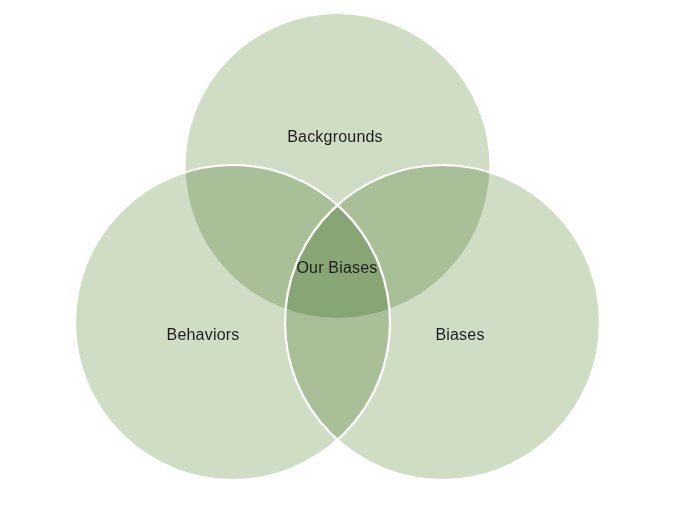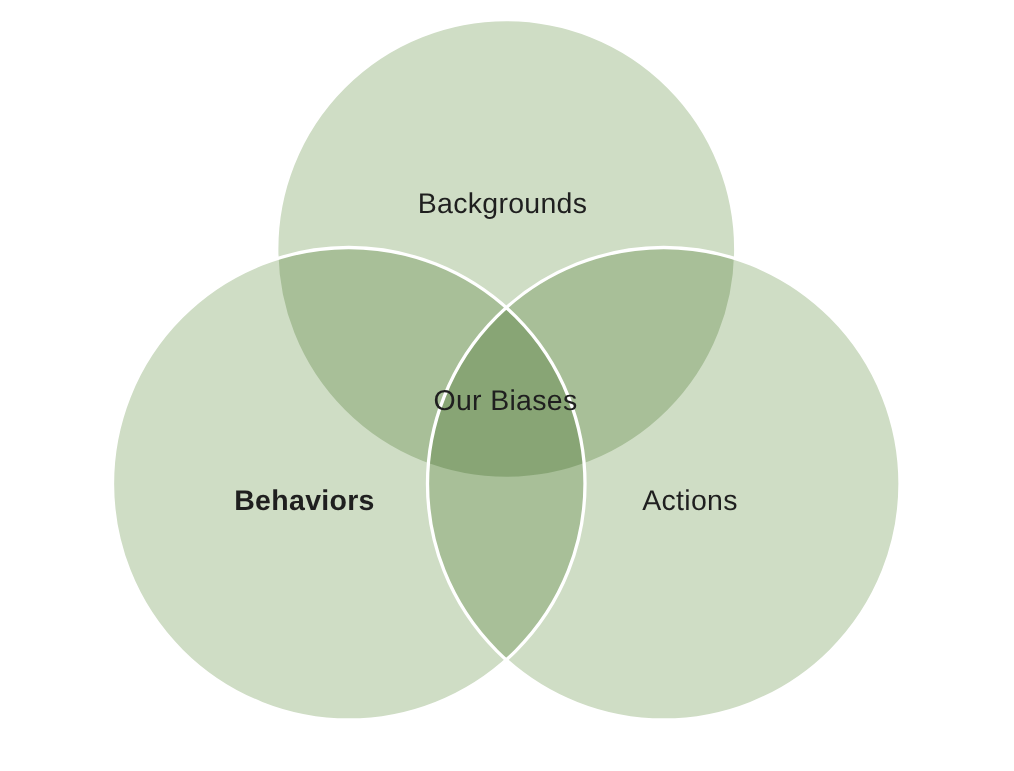--- a/index.html
+++ b/index.html
@@ -21,21 +21,21 @@
     top: 0;
     isolation: isolate; 
   }
   .vfill {
     mix-blend-mode: multiply;
   }
   .lbl {
     position: absolute;
     transform: translate(-50%, -50%);
     color: #1f1f1f;
-    font-size: 19px;
+    font-size: 16px;
     line-height: 26px;
     white-space: nowrap;
     text-align: center;
     letter-spacing: 0.2px;
   }
   .lbl.center {
     white-space: normal;
     width: 96px;
     line-height: 30px;
   }
@@ -56,19 +56,19 @@
     <circle class="vfill" cx="232.5" cy="322.5" r="157.5" fill="#cfddc5"></circle>
 
     <circle class="vfill" cx="442.5" cy="322.5" r="157.5" fill="#cfddc5"></circle>
 
     <circle cx="232.5" cy="322.5" r="157.5" fill="none" stroke-width="2.2" stroke="#ffffff"></circle>
     <circle cx="442.5" cy="322.5" r="157.5" fill="none" stroke-width="2.2" stroke="#ffffff"></circle>
   </svg>
 
   <div class="lbl" style="left:335px; top:137px;">Backgrounds</div>
 
-  <div class="lbl" style="left:203px; top:335px;font-weight:bold;">Behaviors</div>
+  <div class="lbl" style="left:203px; top:335px;">Behaviors</div>
 
-  <div class="lbl" style="left:460px; top:335px;">Actions</div>
+  <div class="lbl" style="left:460px; top:335px;">Biases</div>
 
   <div class="lbl center" style="left:337px; top:268px;">Our Biases</div>
 
 </div>
 
 </body></html>

